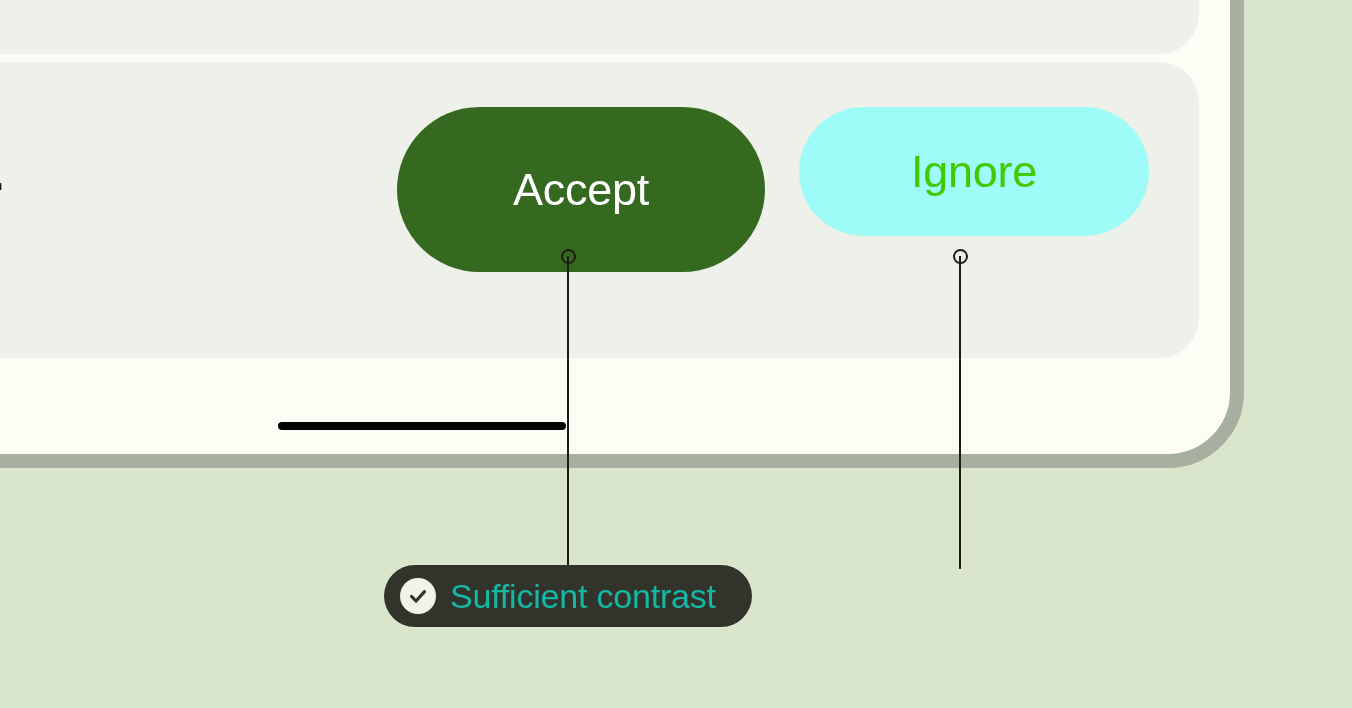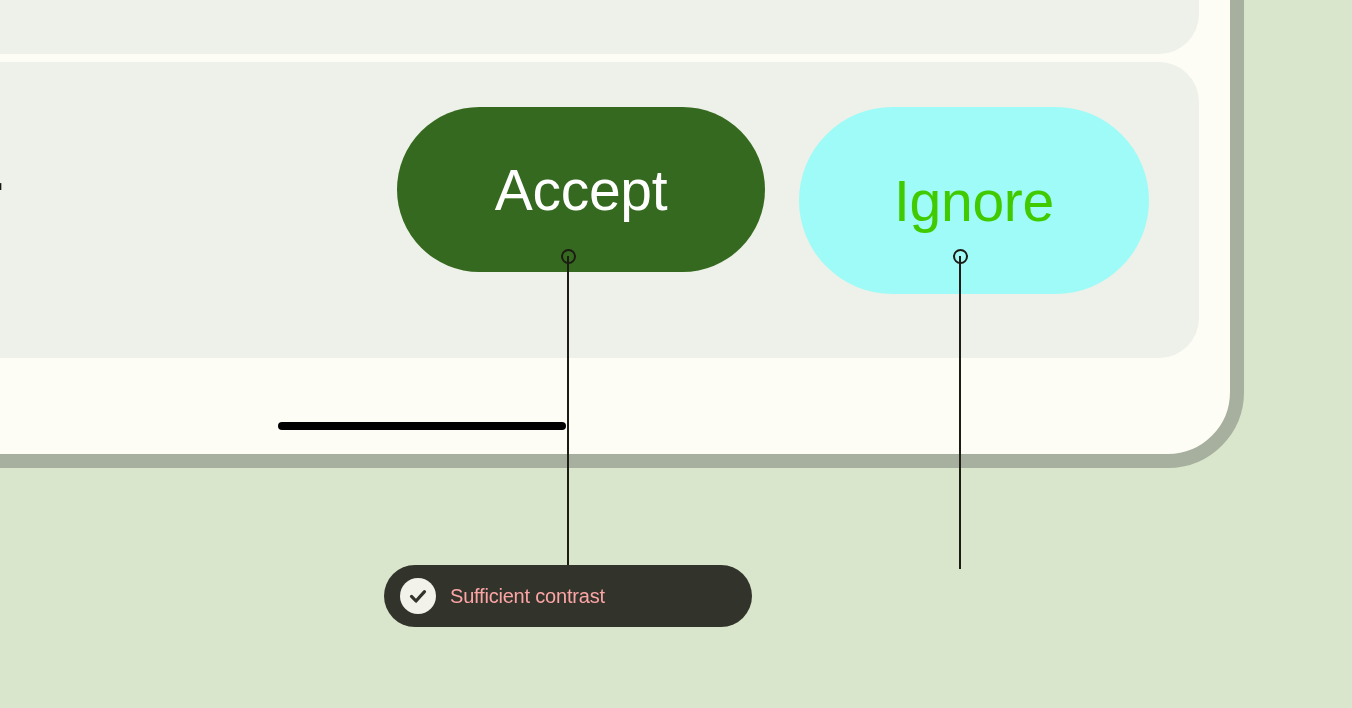--- a/index.html
+++ b/index.html
@@ -77,40 +77,40 @@
 
   
   .action-btn {
     position: absolute;
     display: flex;
     align-items: center;
     justify-content: center;
     border: none;
     border-radius: 999px;
     font-family: "Liberation Sans", sans-serif;
-    font-size: 57px;
+    font-size: 45px;
     font-weight: 400;
     letter-spacing: -0.3px;
     padding: 0;
     cursor: pointer;
     white-space: nowrap;
   }
   #accept-button {
     left: 643px;
     top: 433px;
     width: 368px;
     height: 165px;
     background: #35691f;
     color: #ffffff;
   }
   #ignore-button {
     left: 1045px;
     top: 433px;
     width: 350px;
-    height: 187px;
+    height: 129px;
     background: #9ffbf7;
     color: #3fcb00;
   }
 
   
   #home-indicator {
     position: absolute;
     left: 524px;
     top: 748px;
     width: 288px;
@@ -168,23 +168,23 @@
     border-radius: 50%;
     background: #f2f2ea;
     display: flex;
     align-items: center;
     justify-content: center;
     margin-right: 14px;
   }
   .pill-icon svg { display: block; }
 
   .pill-label {
-    font-size: 20px;
+    font-size: 34px;
     font-weight: 400;
-    color: #fca5a5;
+    color: #14b8a6;
     letter-spacing: -0.2px;
     white-space: nowrap;
   }
 </style>
 </head>
 <body>
 
 <div id="canvas">
 
   <div id="device-card">

